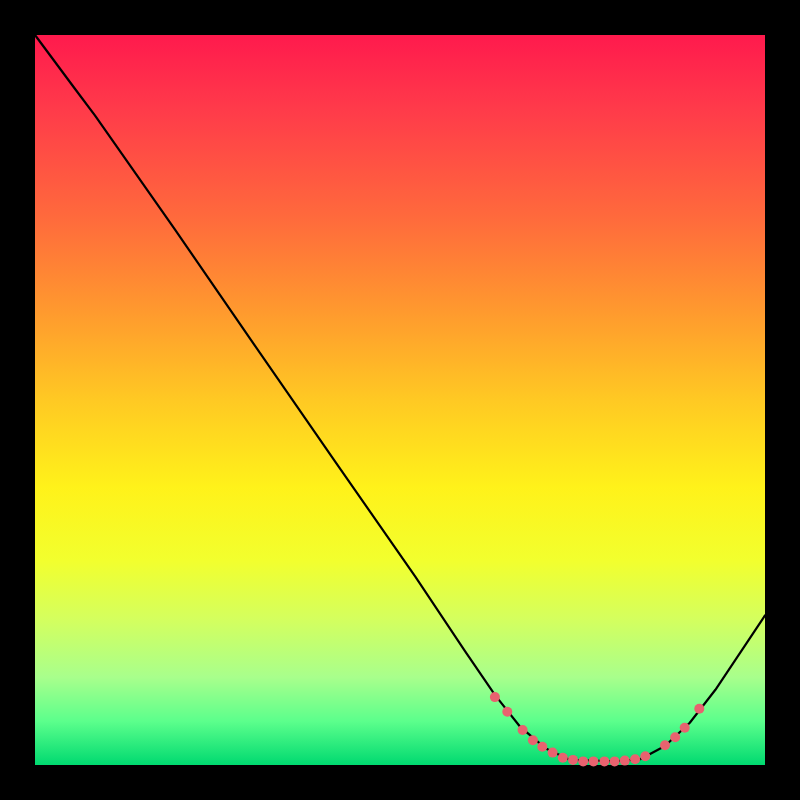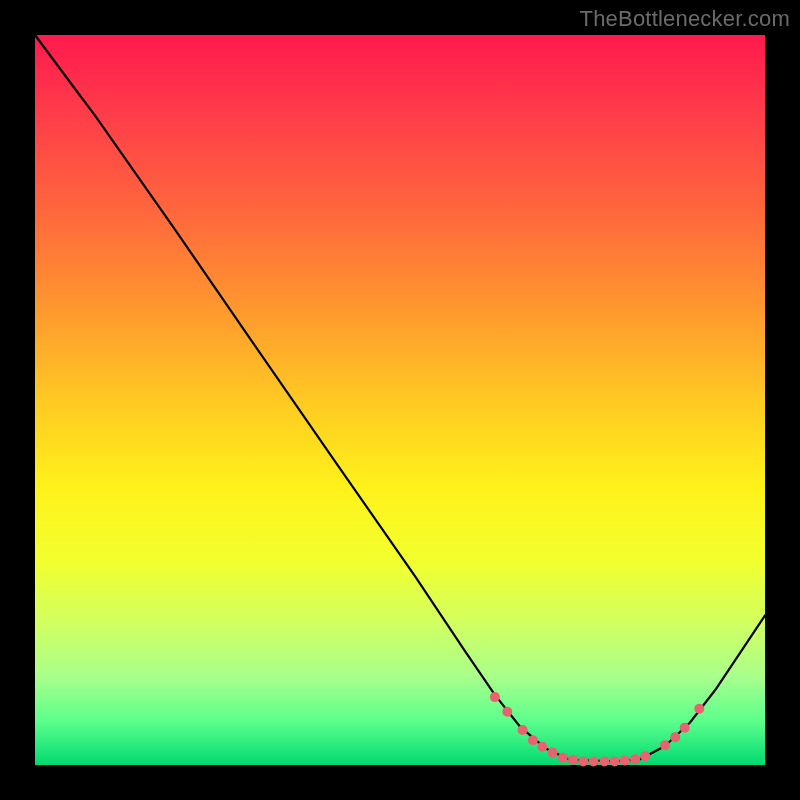--- a/index.html
+++ b/index.html
@@ -65,21 +65,20 @@
   }
   .dot {
     fill: #e8626f;
     stroke: none;
   }
 </style>
 </head>
 <body>
 
 <div class="frame">
-  <div class="watermark">TheBottlenecker.com</div>
   <div class="plot">
     <svg class="overlay" viewBox="0 0 730 730">
       <path id="curve-path" class="curve" d="M 0.0 0.0 L 40.1 54.0 L 59.9 80.3 L 140.2 194.9 L 219.7 310.3 L 300.0 426.3 L 380.3 541.7 L 430.0 616.1 L 459.9 659.9 L 484.7 691.3 L 510.3 713.2 L 535.1 724.9 L 580.4 726.4 L 605.2 724.2 L 630.0 711.0 L 654.8 687.7 L 680.4 654.8 L 730.0 580.4" style="stroke: rgb(0, 0, 0);"></path>
       <g id="dots">
           <circle cx="459.9" cy="662.1" r="5" class="dot" style="fill: rgb(232, 98, 111);"></circle>
           <circle cx="472.3" cy="676.7" r="5" class="dot" style="fill: rgb(232, 98, 111);"></circle>
           <circle cx="487.6" cy="695.0" r="5" class="dot" style="fill: rgb(232, 98, 111);"></circle>
           <circle cx="497.9" cy="705.2" r="5" class="dot" style="fill: rgb(232, 98, 111);"></circle>
           <circle cx="507.3" cy="711.8" r="5" class="dot" style="fill: rgb(232, 98, 111);"></circle>
           <circle cx="517.6" cy="717.6" r="5" class="dot" style="fill: rgb(232, 98, 111);"></circle>

